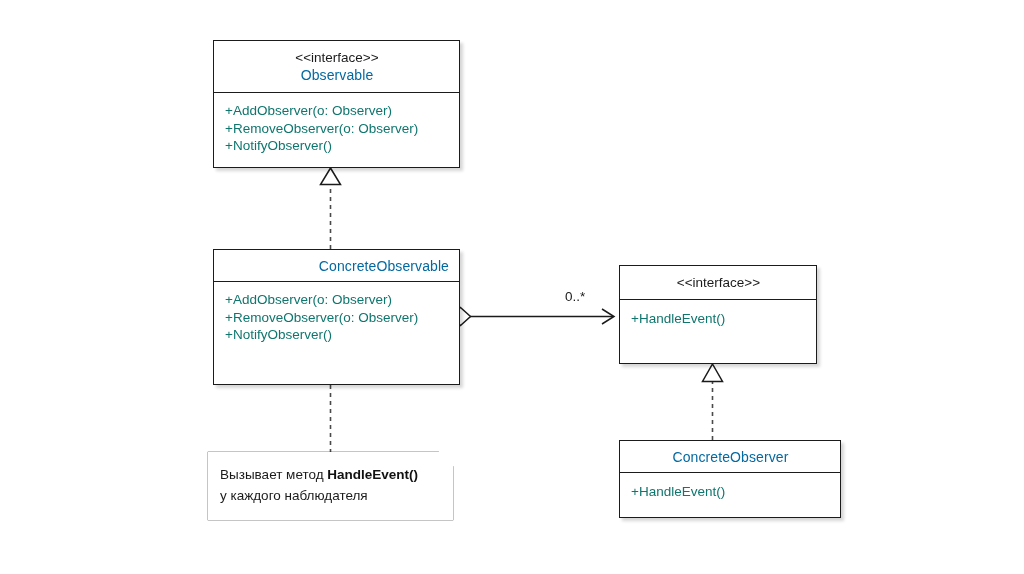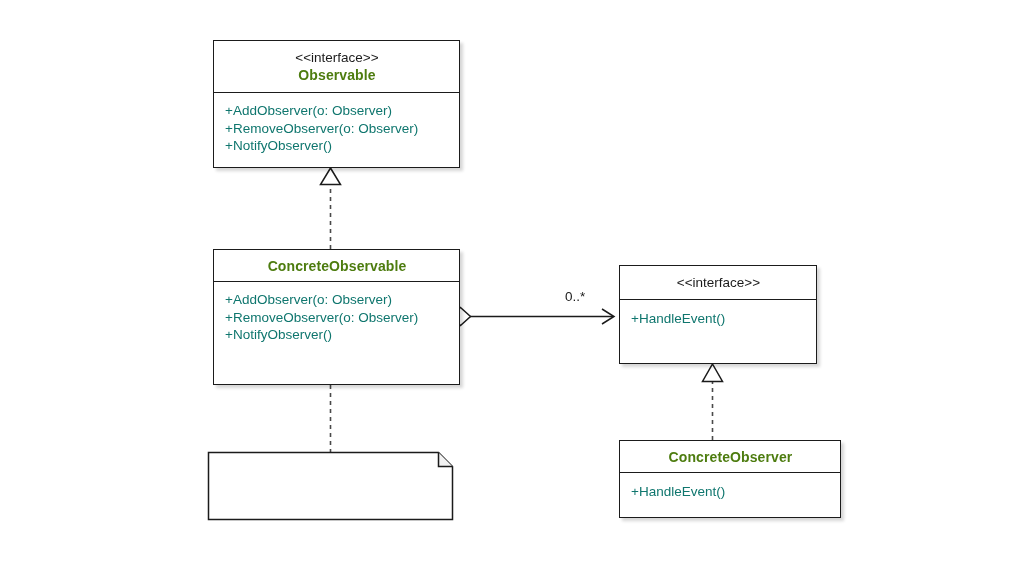--- a/index.html
+++ b/index.html
@@ -42,22 +42,22 @@
   .stereotype {
     display: block;
     font-size: 13.5px;
     color: #1b1b1b;
     line-height: 17px;
     font-weight: normal;
   }
   .classname {
     display: block;
     font-size: 14px;
-    font-weight: bold;
-    color: #4d7c0f;
+    font-weight: normal;
+    color: #0369a1;
     line-height: 18px;
     letter-spacing: 0.1px;
   }
   .member {
     display: block;
     font-size: 13.5px;
     color: #0f766e;
     line-height: 17.6px;
     white-space: pre;
   }
@@ -162,21 +162,21 @@
       <span class="classname">Observable</span>
     </div>
     <div class="compartment" style="padding-top:9px;">
       <span class="member">+AddObserver(o: Observer)</span>
       <span class="member">+RemoveObserver(o: Observer)</span>
       <span class="member">+NotifyObserver()</span>
     </div>
   </div>
 
   <div class="uml-box" style="left:207px; top:249px; width:247px; height:136px;">
-    <div class="compartment head" style="padding-top:7px; padding-bottom:6px;">
+    <div class="compartment head" style="padding-top:7px; padding-bottom:6px;text-align:right;">
       <span class="classname">ConcreteObservable</span>
     </div>
     <div class="compartment" style="padding-top:9px;">
       <span class="member">+AddObserver(o: Observer)</span>
       <span class="member">+RemoveObserver(o: Observer)</span>
       <span class="member">+NotifyObserver()</span>
     </div>
   </div>
 
   <div class="uml-box" style="left:613px; top:265px; width:198px; height:99px;">
@@ -190,16 +190,22 @@
 
   <div class="uml-box" style="left:613px; top:440px; width:222px; height:78px;">
     <div class="compartment head" style="padding-top:7px; padding-bottom:6px;">
       <span class="classname">ConcreteObserver</span>
     </div>
     <div class="compartment" style="padding-top:10px;">
       <span class="member">+HandleEvent()</span>
     </div>
   </div>
 
+  <div class="uml-note" style="left:208px; top:452px; width:245px; height:68px; box-shadow:none;">
+    <div class="note-body">
+      <span class="note-line"><span>Вызывает метод </span><b>HandleEvent()</b></span>
+      <span class="note-line">у каждого наблюдателя</span>
+    </div>
+  </div>
 
   <span class="edge-label" style="left:565px; top:289px;">0..*</span>
 
 </div>
 
 </body></html>

